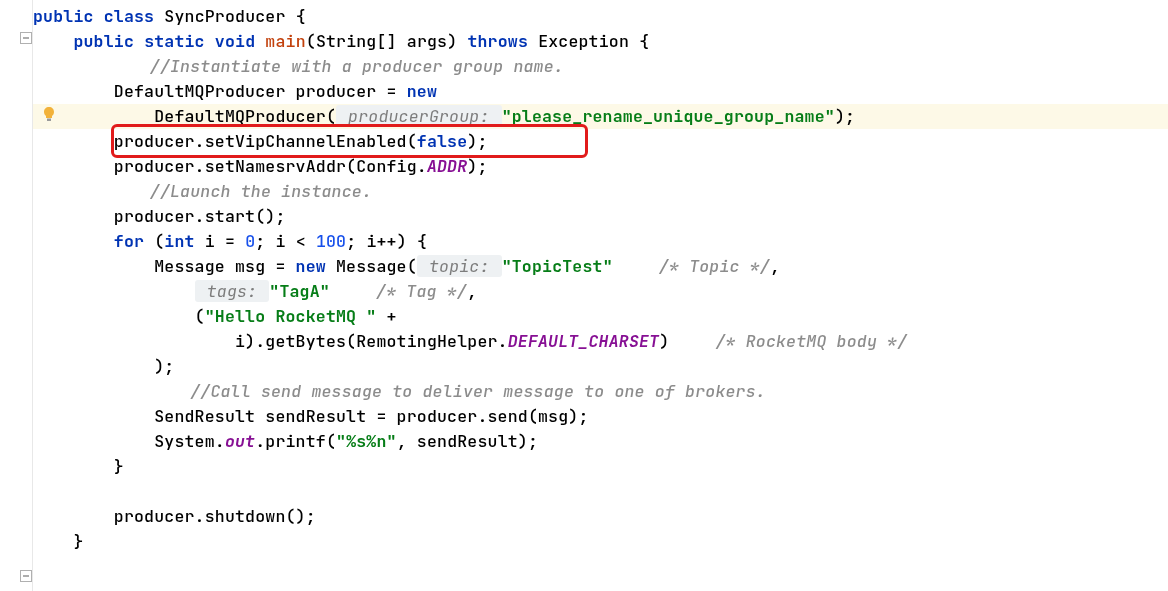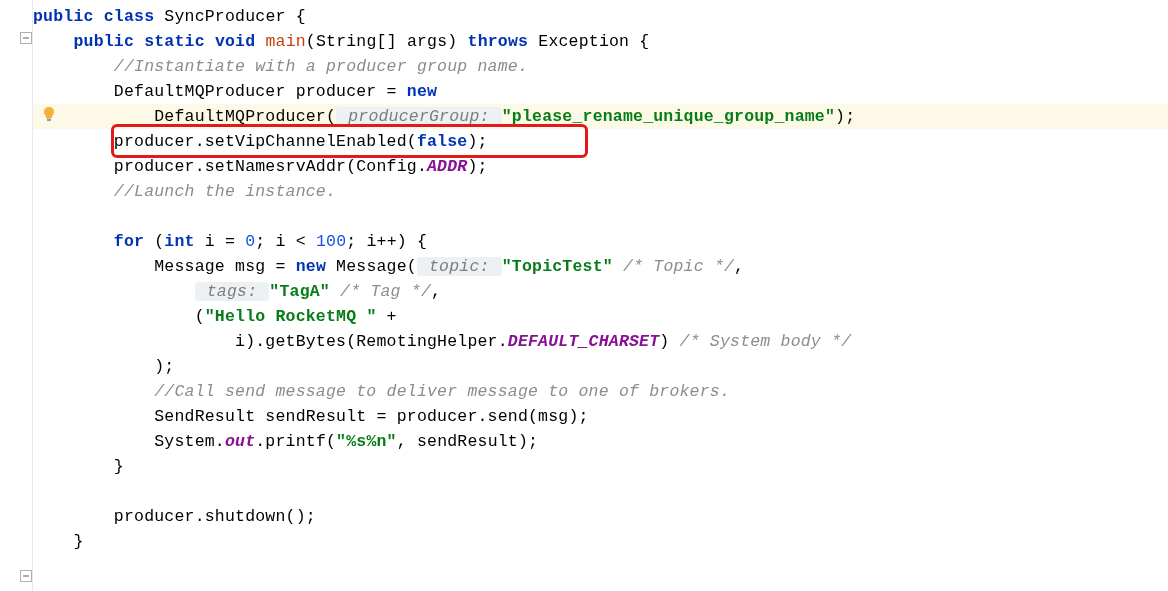--- a/index.html
+++ b/index.html
@@ -23,21 +23,20 @@
     height: 591px;
     background: #ffffff;
     border-right: 1px solid #e8e8e8;
   }
   .code-area {
     position: absolute;
     left: 33px;
     top: 0;
     right: 16px;
     padding-left: 0;
-    font-family: Liberation Mono, monospace;
   }
   .line {
     white-space: pre;
     height: 25px;
     padding-left: 0;
   }
   .line.highlighted {
     background: #fdf9e7;
   }
   .highlight-full {
@@ -49,21 +48,21 @@
     z-index: -1;
   }
   
   .kw { color: #0033b3; font-weight: bold; }
   .cls { color: #000000; }
   .fn { color: #c2410c; }
   .id { color: #000000; }
   .punc { color: #000000; }
   .str { color: #067d17; font-weight: bold; }
   .num { color: #1750eb; }
-  .comment { color: #8c8c8c; font-style: italic; }
+  .comment { color: #8c8c8c; font-style: italic; margin-left: 36px; }
   .paramhint { color: #7d7d7d; background: #eef1f3; font-style: italic; padding: 0 2px; border-radius: 3px; font-weight: normal;}
   .staticf { color: #871094; font-style: italic; font-weight: bold; text-align: right; }
 
   .red-box {
     position: absolute;
     border: 3px solid #e11b1b;
     border-radius: 6px;
     z-index: 10;
     pointer-events: none;
   }
@@ -113,26 +112,26 @@
 
 <div class="code-area">
 <div class="line" style="margin-top:4px"><span></span><span class="kw">public</span><span> </span><span class="kw">class</span><span> </span><span class="cls">SyncProducer</span><span> </span><span class="punc">{</span></div>
 <div class="line"><span>    </span><span class="kw">public</span><span> </span><span class="kw">static</span><span> </span><span class="kw">void</span><span> </span><span class="fn">main</span><span class="punc">(</span><span class="cls">String</span><span class="punc">[]</span><span> </span><span class="id">args</span><span class="punc">) </span><span class="kw">throws</span><span> </span><span class="cls">Exception</span><span> </span><span class="punc">{</span></div>
 <div class="line"><span>        </span><span class="comment">//Instantiate with a producer group name.</span></div>
 <div class="line"><span>        </span><span class="id">DefaultMQProducer producer = </span><span class="kw">new</span></div>
 <div class="line highlighted"><span>            </span><span class="id">DefaultMQProducer(</span><span class="paramhint"> producerGroup: </span><span class="str">"please_rename_unique_group_name"</span><span class="punc">);</span></div>
 <div class="line"><span>        </span><span class="id">producer.setVipChannelEnabled(</span><span class="kw">false</span><span class="punc">);</span></div>
 <div class="line"><span>        </span><span class="id">producer.setNamesrvAddr(Config.</span><span class="staticf">ADDR</span><span class="punc">);</span></div>
 <div class="line"><span>        </span><span class="comment">//Launch the instance.</span></div>
-<div class="line"><span>        </span></div>
+<div class="line"><span>        </span><span class="id">producer.start();</span></div>
 <div class="line"><span>        </span><span class="kw">for</span><span> </span><span class="punc">(</span><span class="kw">int</span><span> </span><span class="id">i = </span><span class="num">0</span><span class="id">; i &lt; </span><span class="num">100</span><span class="id">; i++) </span><span class="punc">{</span></div>
 <div class="line"><span>            </span><span class="id">Message msg = </span><span class="kw">new</span><span class="id"> Message(</span><span class="paramhint"> topic: </span><span class="str">"TopicTest"</span><span> </span><span class="comment">/* Topic */</span><span class="punc">,</span></div>
 <div class="line"><span>                </span><span class="paramhint"> tags: </span><span class="str">"TagA"</span><span> </span><span class="comment">/* Tag */</span><span class="punc">,</span></div>
 <div class="line"><span>                </span><span class="punc">(</span><span class="str">"Hello RocketMQ "</span><span class="id"> +</span></div>
-<div class="line"><span>                    </span><span class="id">i).getBytes(RemotingHelper.</span><span class="staticf">DEFAULT_CHARSET</span><span class="punc">) </span><span class="comment">/* System body */</span></div>
+<div class="line"><span>                    </span><span class="id">i).getBytes(RemotingHelper.</span><span class="staticf">DEFAULT_CHARSET</span><span class="punc">) </span><span class="comment">/* RocketMQ body */</span></div>
 <div class="line"><span>            </span><span class="punc">);</span></div>
 <div class="line"><span>            </span><span class="comment">//Call send message to deliver message to one of brokers.</span></div>
 <div class="line"><span>            </span><span class="id">SendResult sendResult = producer.send(msg);</span></div>
 <div class="line"><span>            </span><span class="id">System.</span><span class="staticf">out</span><span class="id">.printf(</span><span class="str">"%s%n"</span><span class="id">, sendResult);</span></div>
 <div class="line"><span>        </span><span class="punc">}</span></div>
 <div class="line"><span>        </span></div>
 <div class="line"><span>        </span><span class="id">producer.shutdown();</span></div>
 <div class="line"><span>    </span><span class="punc">}</span></div>
 </div>
 

